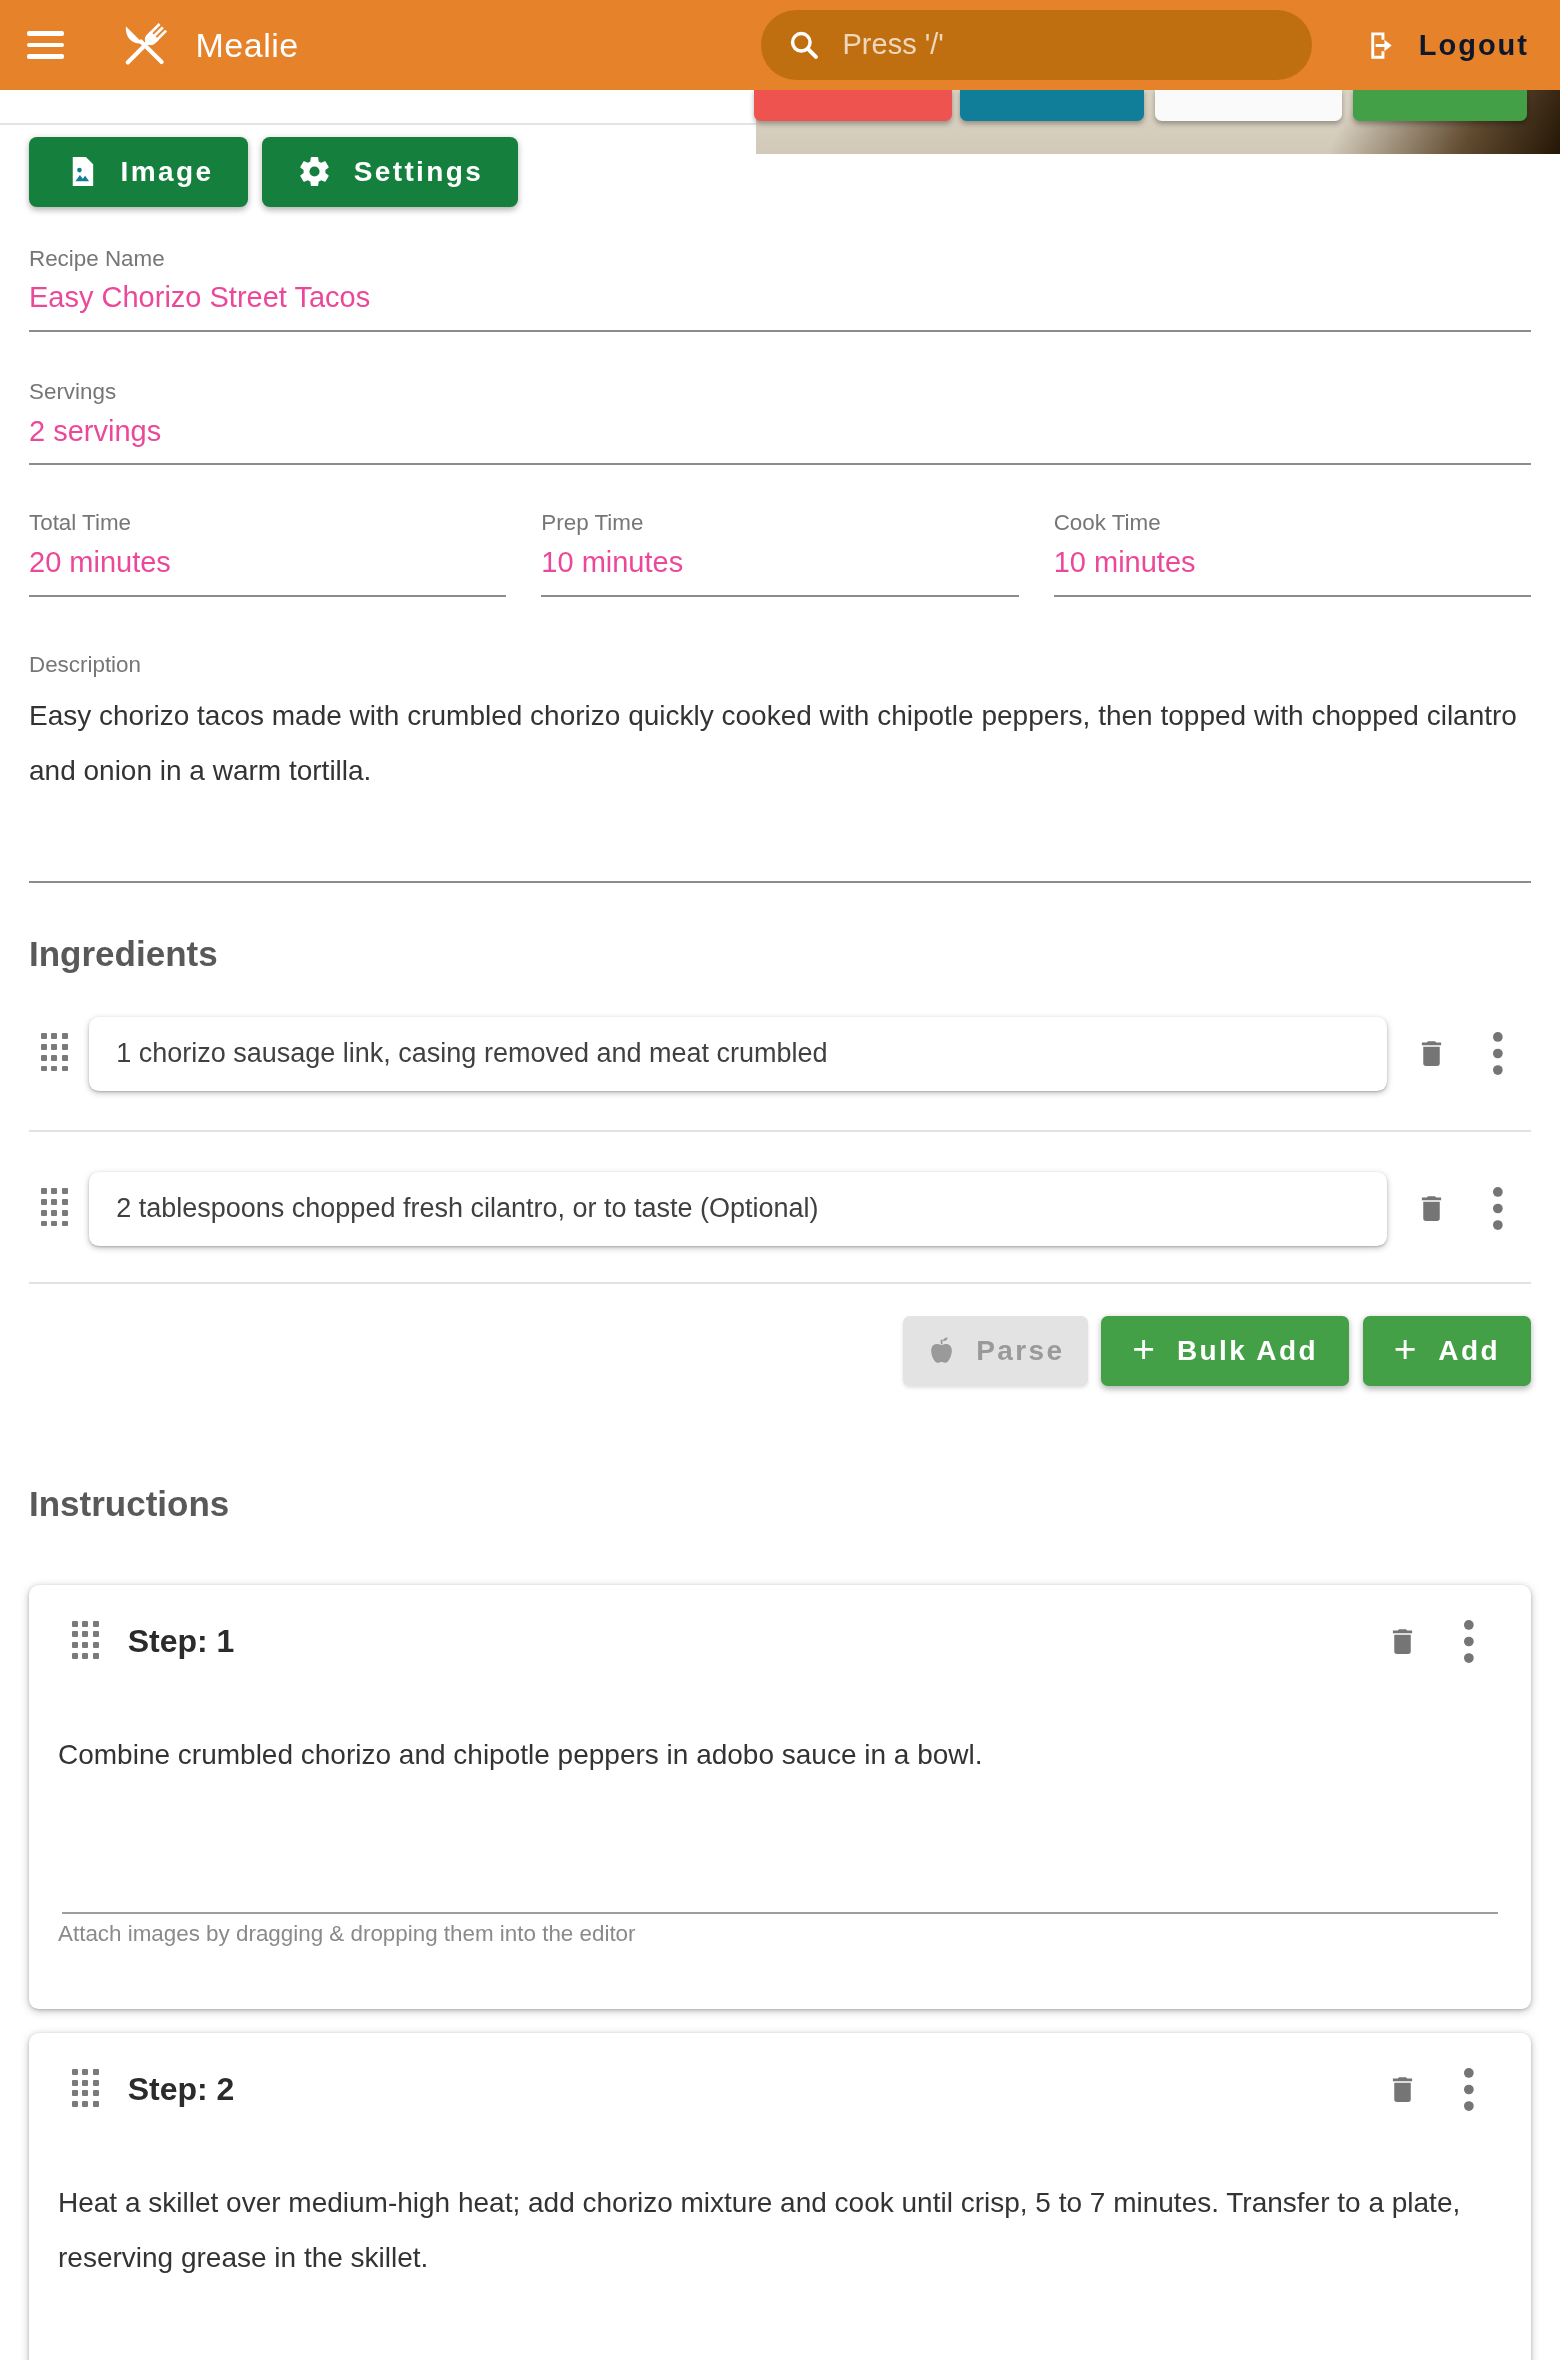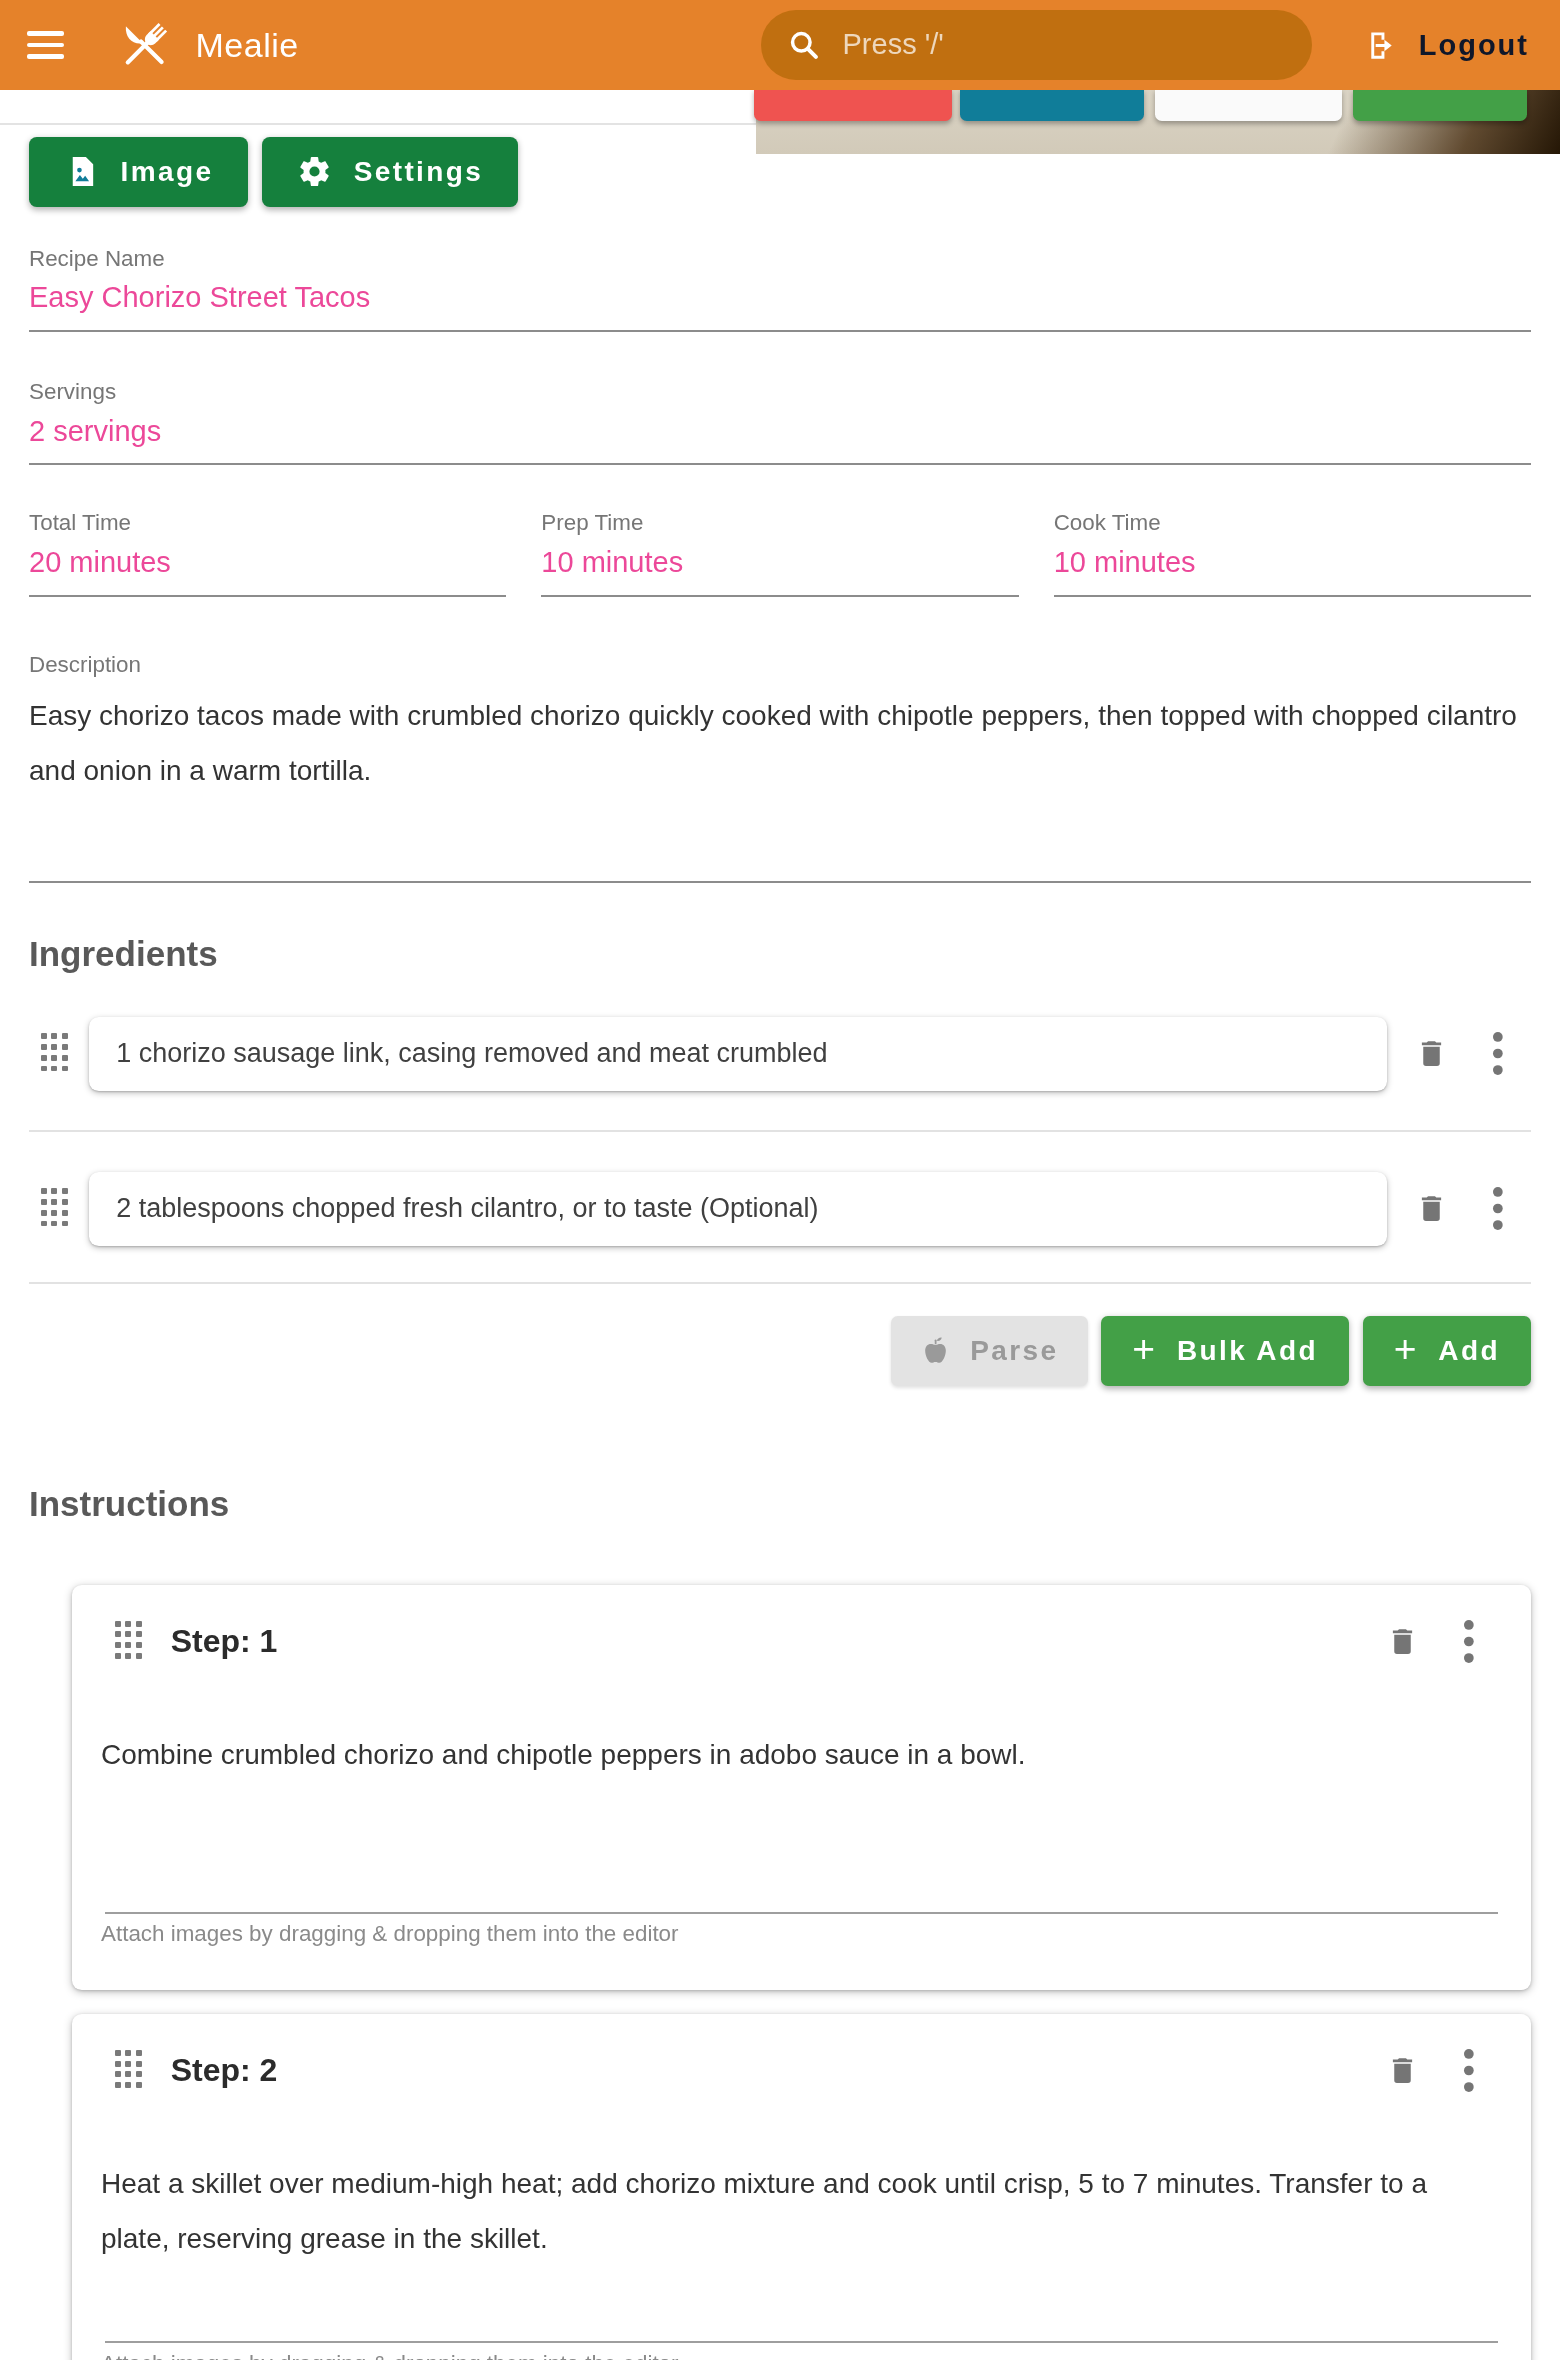--- a/index.html
+++ b/index.html
@@ -80,30 +80,30 @@
     justify-content:center; }
   .trash-btn { margin-left:25px; width:39px; }
   .trash-btn svg { width:33px; height:33px; }
   .kebab-btn { margin-left:39px; margin-right:25px; width:15.6px; }
   .kebab-btn svg { width:11.7px; height:45px; }
   .ing-divider { border:none; border-top:2px solid #e2e2e2; margin-top:39px; }
   .ing-divider.d2 { margin-top:36px; }
 
   .parse-row { margin-top:32px; display:flex; justify-content:flex-end; gap:13.7px; }
   .btn-parse { height:70px; background:#e3e3e3; color:#9a9a9a; border:none; border-radius:6.8px;
-    display:flex; align-items:center; padding:0 29px; font-size:28px; font-weight:600;
+    display:flex; align-items:center; padding:0 23px; font-size:28px; font-weight:600;
     letter-spacing:2.4px; box-shadow:0 2px 3.9px rgba(0,0,0,.12); font-family:inherit; }
   .btn-parse svg { width:31px; height:31px; margin-right:19.5px; }
   .btn-green { height:70px; background:#43A047; color:#fff; border:none; border-radius:6.8px;
     display:flex; align-items:center; padding:0 31px; font-size:28px; font-weight:700;
     letter-spacing:2.4px; box-shadow:0 2.9px 5.9px rgba(0,0,0,.3); cursor:pointer; font-family:inherit; }
   .plus { font-size:39px; font-weight:400; margin-right:19.5px; line-height:1; transform:translateY(-2px); }
 
-  .step-card { background:#fff; border-radius:9.8px; padding:33px 29px 43px;
-    box-shadow:0 2px 8.8px rgba(0,0,0,.26), 0 1px 2.9px rgba(0,0,0,.16);margin-left:43px; }
+  .step-card { background:#fff; border-radius:9.8px; padding:33px 29px 62px;
+    box-shadow:0 2px 8.8px rgba(0,0,0,.26), 0 1px 2.9px rgba(0,0,0,.16); }
   .step-card.s1 { margin-top:61px; }
   .step-card.s2 { margin-top:23.4px; }
   .step-header { display:flex; align-items:center; height:47px; }
   .step-header .drag-handle { margin-left:13.7px; }
   .step-title { font-size:32px; font-weight:700; color:#2b2b2b; margin-left:27px; }
   .step-spacer { flex:1; }
   .step-body { display:block; width:100%; height:146px; margin-top:62px; resize:none;
     border:none; outline:none; font-size:28px; color:#333; line-height:55px;
     font-family:inherit; overflow:hidden; }
   .step-divider { border:none; border-top:2px solid #9e9e9e; margin:39px 3.9px 0; }

